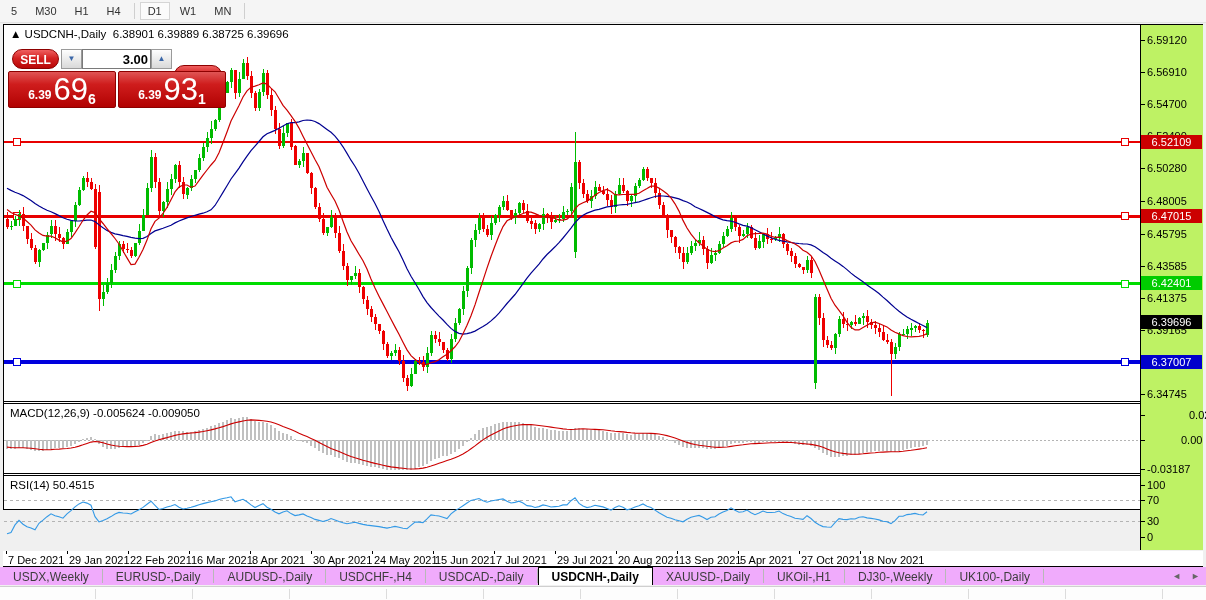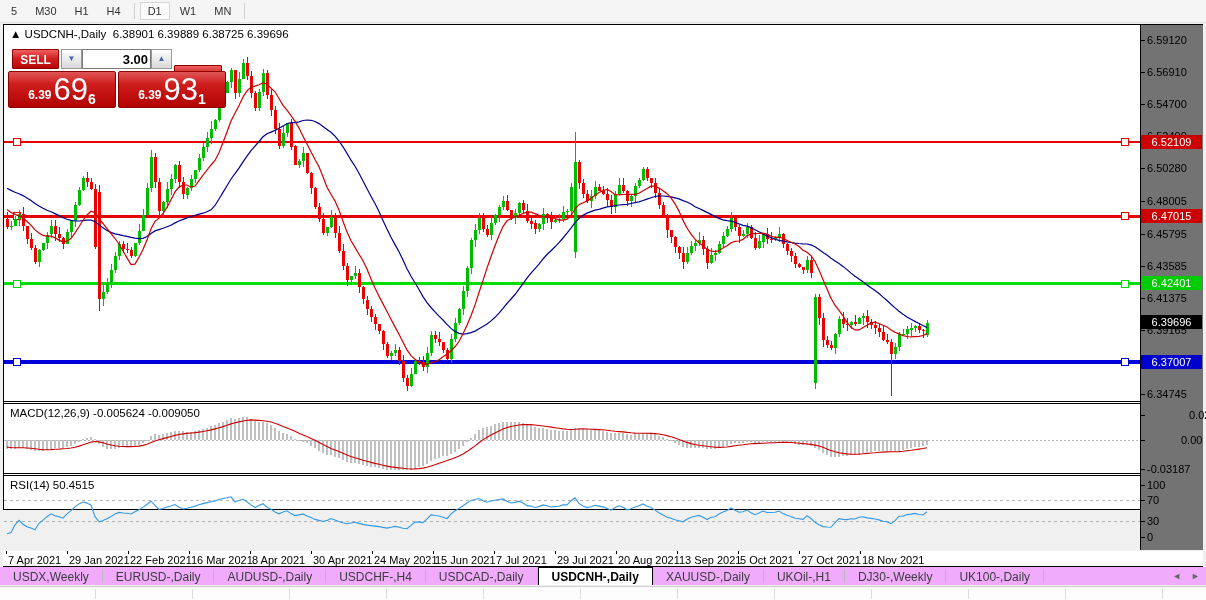--- a/index.html
+++ b/index.html
@@ -17,28 +17,28 @@
   .pane{position:absolute;left:0;}
   #main-svg{top:0;}
   .splitter{position:absolute;left:0;width:1198px;height:3px;background:#fff;
             border-top:1px solid #000;border-bottom:1px solid #000;box-sizing:border-box;cursor:ns-resize;}
   #split1{top:376px;} #split2{top:448px;}
   .pane-label{position:absolute;font-size:11.5px;color:#000;left:6px;white-space:pre;}
   #chart-title{top:3px;}
   #macd-label{top:382px;}
   #rsi-label{top:454px;}
   
-  .axis-col{position:absolute;top:0;left:1136px;width:62px;height:525px;background:#737373;border-left:1px solid #000;}
+  .axis-col{position:absolute;top:0;left:1136px;width:62px;height:525px;background:#bef264;border-left:1px solid #000;}
   .ytick{position:absolute;left:6px;font-size:11px;color:#000;height:12px;line-height:12px;}
   .ytickmark{position:absolute;left:0;width:4px;height:1px;background:#000;}
   .price-tag{position:absolute;left:0;width:61px;height:14px;line-height:14px;text-align:center;
              font-size:11px;color:#fff;}
   
   .ocp{position:absolute;left:4px;top:22px;width:224px;height:84px;}
-  .ocp-btn{position:absolute;height:20px;border:1px solid #8e0000;border-radius:1px;color:#fff;
+  .ocp-btn{position:absolute;height:20px;border:1px solid #8e0000;border-radius:10px;color:#fff;
            font-size:12px;font-weight:bold;text-align:center;line-height:20px;
            background:linear-gradient(#ef6060 0%,#d42222 45%,#b80606 100%);box-sizing:border-box;cursor:pointer;}
   #sell-btn{left:4px;top:2px;width:47px;}
   #buy-btn{left:166px;top:18px;width:48px;}
   .spin-btn{position:absolute;top:2px;width:21px;height:20px;border:1px solid #9a9a9a;background:linear-gradient(#fefefe,#d9d9d9);
             box-sizing:border-box;text-align:center;line-height:18px;font-size:8px;color:#3b67a8;cursor:pointer;}
   #vol-down{left:53px;} #vol-up{left:143px;}
   #vol-field{position:absolute;left:74px;top:2px;width:69px;height:20px;border:1px solid #7a7a7a;background:#fff;
              box-sizing:border-box;font-size:13px;font-weight:bold;text-align:right;
              font-family:"Liberation Sans",sans-serif;}
@@ -865,21 +865,21 @@
         <div class="price-tag" style="top: 110px; background: rgb(204, 0, 0);">6.52109</div>
         <div class="price-tag" style="top: 184px; background: rgb(204, 0, 0);">6.47015</div>
         <div class="price-tag" style="top: 251px; background: rgb(0, 204, 0);">6.42401</div>
         <div class="price-tag" style="top: 330px; background: rgb(0, 0, 204);">6.37007</div>
         <div class="price-tag" style="top: 290px; background: rgb(0, 0, 0);">6.39696</div>
       </div>
   </div>
 
   <div class="date-strip" id="date-strip">
       <div class="dtick" style="left: 3px;"></div>
-      <div class="dlabel" style="left: 5px;">7 Apr 2021</div>
+      <div class="dlabel" style="left: 5px;">7 Dec 2021</div>
       <div class="dtick" style="left: 64px;"></div>
       <div class="dlabel" style="left: 66px;">29 Jan 2021</div>
       <div class="dtick" style="left: 125px;"></div>
       <div class="dlabel" style="left: 127px;">22 Feb 2021</div>
       <div class="dtick" style="left: 186px;"></div>
       <div class="dlabel" style="left: 188px;">16 Mar 2021</div>
       <div class="dtick" style="left: 247px;"></div>
       <div class="dlabel" style="left: 249px;">8 Apr 2021</div>
       <div class="dtick" style="left: 308px;"></div>
       <div class="dlabel" style="left: 310px;">30 Apr 2021</div>
@@ -889,21 +889,21 @@
       <div class="dlabel" style="left: 432px;">15 Jun 2021</div>
       <div class="dtick" style="left: 491px;"></div>
       <div class="dlabel" style="left: 493px;">7 Jul 2021</div>
       <div class="dtick" style="left: 552px;"></div>
       <div class="dlabel" style="left: 554px;">29 Jul 2021</div>
       <div class="dtick" style="left: 613px;"></div>
       <div class="dlabel" style="left: 615px;">20 Aug 2021</div>
       <div class="dtick" style="left: 674px;"></div>
       <div class="dlabel" style="left: 676px;">13 Sep 2021</div>
       <div class="dtick" style="left: 735px;"></div>
-      <div class="dlabel" style="left: 737px;">5 Oct 2021</div>
+      <div class="dlabel" style="left: 737px;">5 Apr 2021</div>
       <div class="dtick" style="left: 796px;"></div>
       <div class="dlabel" style="left: 798px;">27 Oct 2021</div>
       <div class="dtick" style="left: 857px;"></div>
       <div class="dlabel" style="left: 859px;">18 Nov 2021</div>
     </div>
 
   <div class="tab-bar" id="tab-bar">
       <div class="tab">USDX,Weekly</div>
       <div class="tab">EURUSD-,Daily</div>
       <div class="tab">AUDUSD-,Daily</div>

